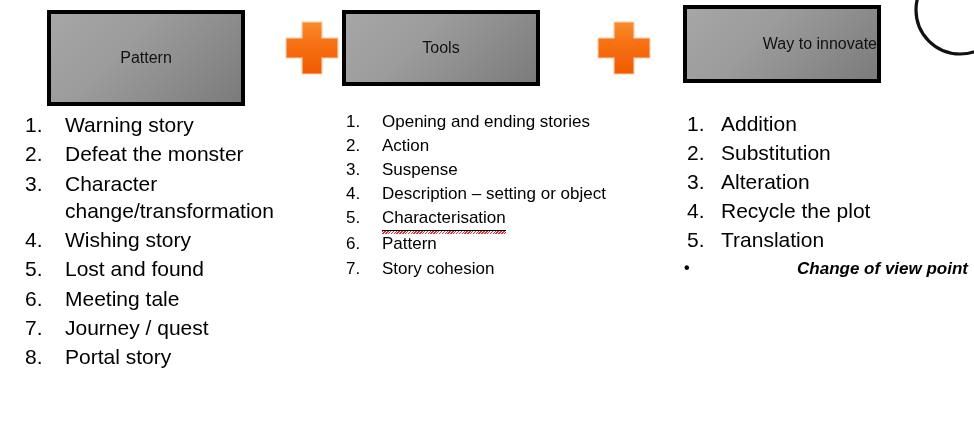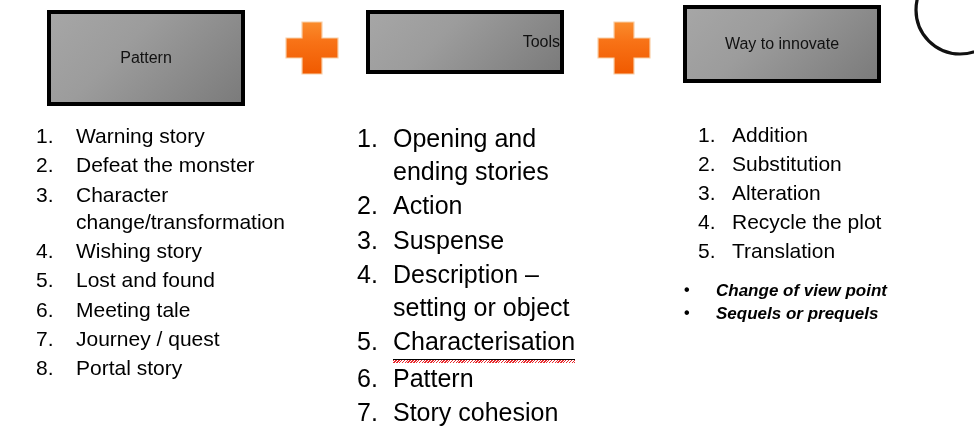--- a/index.html
+++ b/index.html
@@ -27,41 +27,41 @@
     justify-content: center;
     text-align: center;
   }
   .hdr-box span {
     font-size: 16px;
     color: #111111;
     line-height: 1.15;
   }
 
   #box-pattern  { left: 47px;  top: 10px; width: 198px; height: 96px; }
-  #box-tools    { left: 366px; top: 10px; width: 198px; height: 64px; justify-content: flex-end; }
-  #box-innovate { left: 683px; top: 5px;  width: 198px; height: 78px; }
+  #box-tools    { left: 342px; top: 10px; width: 198px; height: 76px; }
+  #box-innovate { left: 683px; top: 5px;  width: 198px; height: 78px; justify-content: flex-end; }
 
   
   .plus {
     position: absolute;
     width: 54px;
     height: 54px;
   }
 
   
   .col {
     position: absolute;
     top: 106px;
   }
   #col-1 { left: 16px;  width: 310px; }
   #col-2 { left: 337px; width: 290px; }
   #col-3 { left: 678px; width: 290px; }
 
   ol.num-list {
-    margin: 16px;
+    margin: 5px;
     padding: 0;
     list-style: none;
     counter-reset: item;
   }
   ol.num-list > li {
     position: relative;
     counter-increment: item;
     margin: 0 0 2px 0;
     padding-left: 42px;
   }
@@ -70,21 +70,21 @@
     position: absolute;
     left: 4px;
     top: 0;
     width: 30px;
     text-align: left;
   }
   ol.num-list > li .txt { display: block; }
 
   
   #col-1 ol.num-list > li { font-size: 21px; line-height: 1.30; padding-left: 44px; }
-  #col-2 ol.num-list > li { font-size: 25px; line-height: 1.30; padding-left: 40px; }
+  #col-2 ol.num-list > li { font-size: 17px; line-height: 1.30; padding-left: 40px; }
   #col-3 ol.num-list > li { font-size: 21px; line-height: 1.28; padding-left: 38px; }
 
   
   .squiggle {
     position: relative;
     display: inline-block;
     padding-bottom: 1px;
     border-bottom: 1px solid #000000;
   }
   .squiggle::after {
@@ -98,20 +98,21 @@
       repeating-linear-gradient(135deg,
         #e8262a 0px, #e8262a 1px,
         rgba(255,255,255,0) 1px, rgba(255,255,255,0) 2px);
   }
 
   
   ul.sub-list {
     margin: 0;
     padding: 0;
     list-style: none;
+    text-align: right;
   }
   ul.sub-list > li {
     position: relative;
     font-size: 17px;
     font-style: italic;
     font-weight: 600;
     line-height: 1.33;
     padding-left: 38px;
     margin: 0;
   }
@@ -244,21 +245,20 @@
       </li>
     <li>
         <span class="txt">Recycle the plot</span>
       </li>
     <li>
         <span class="txt">Translation</span>
       </li>
   </ol>
   <ul class="sub-list">
     <li><span>Change of view point</span></li>
-    <li><span>Sequels or prequels</span></li>
   </ul>
 </div>
 
 <div id="corner-stamp">
   <svg viewBox="0 0 96 96" width="96" height="96" aria-hidden="true">
     <circle cx="48" cy="48" r="44" fill="none" stroke="#111111" stroke-width="3.2"></circle>
     <g fill="#6f6f6f" opacity="0.75">
       <rect x="40" y="7" width="7" height="2" transform="rotate(-14 43 8)"></rect>
       <rect x="52" y="9" width="7" height="2" transform="rotate(6 55 10)"></rect>
       <rect x="63" y="14" width="6" height="2" transform="rotate(22 66 15)"></rect>

